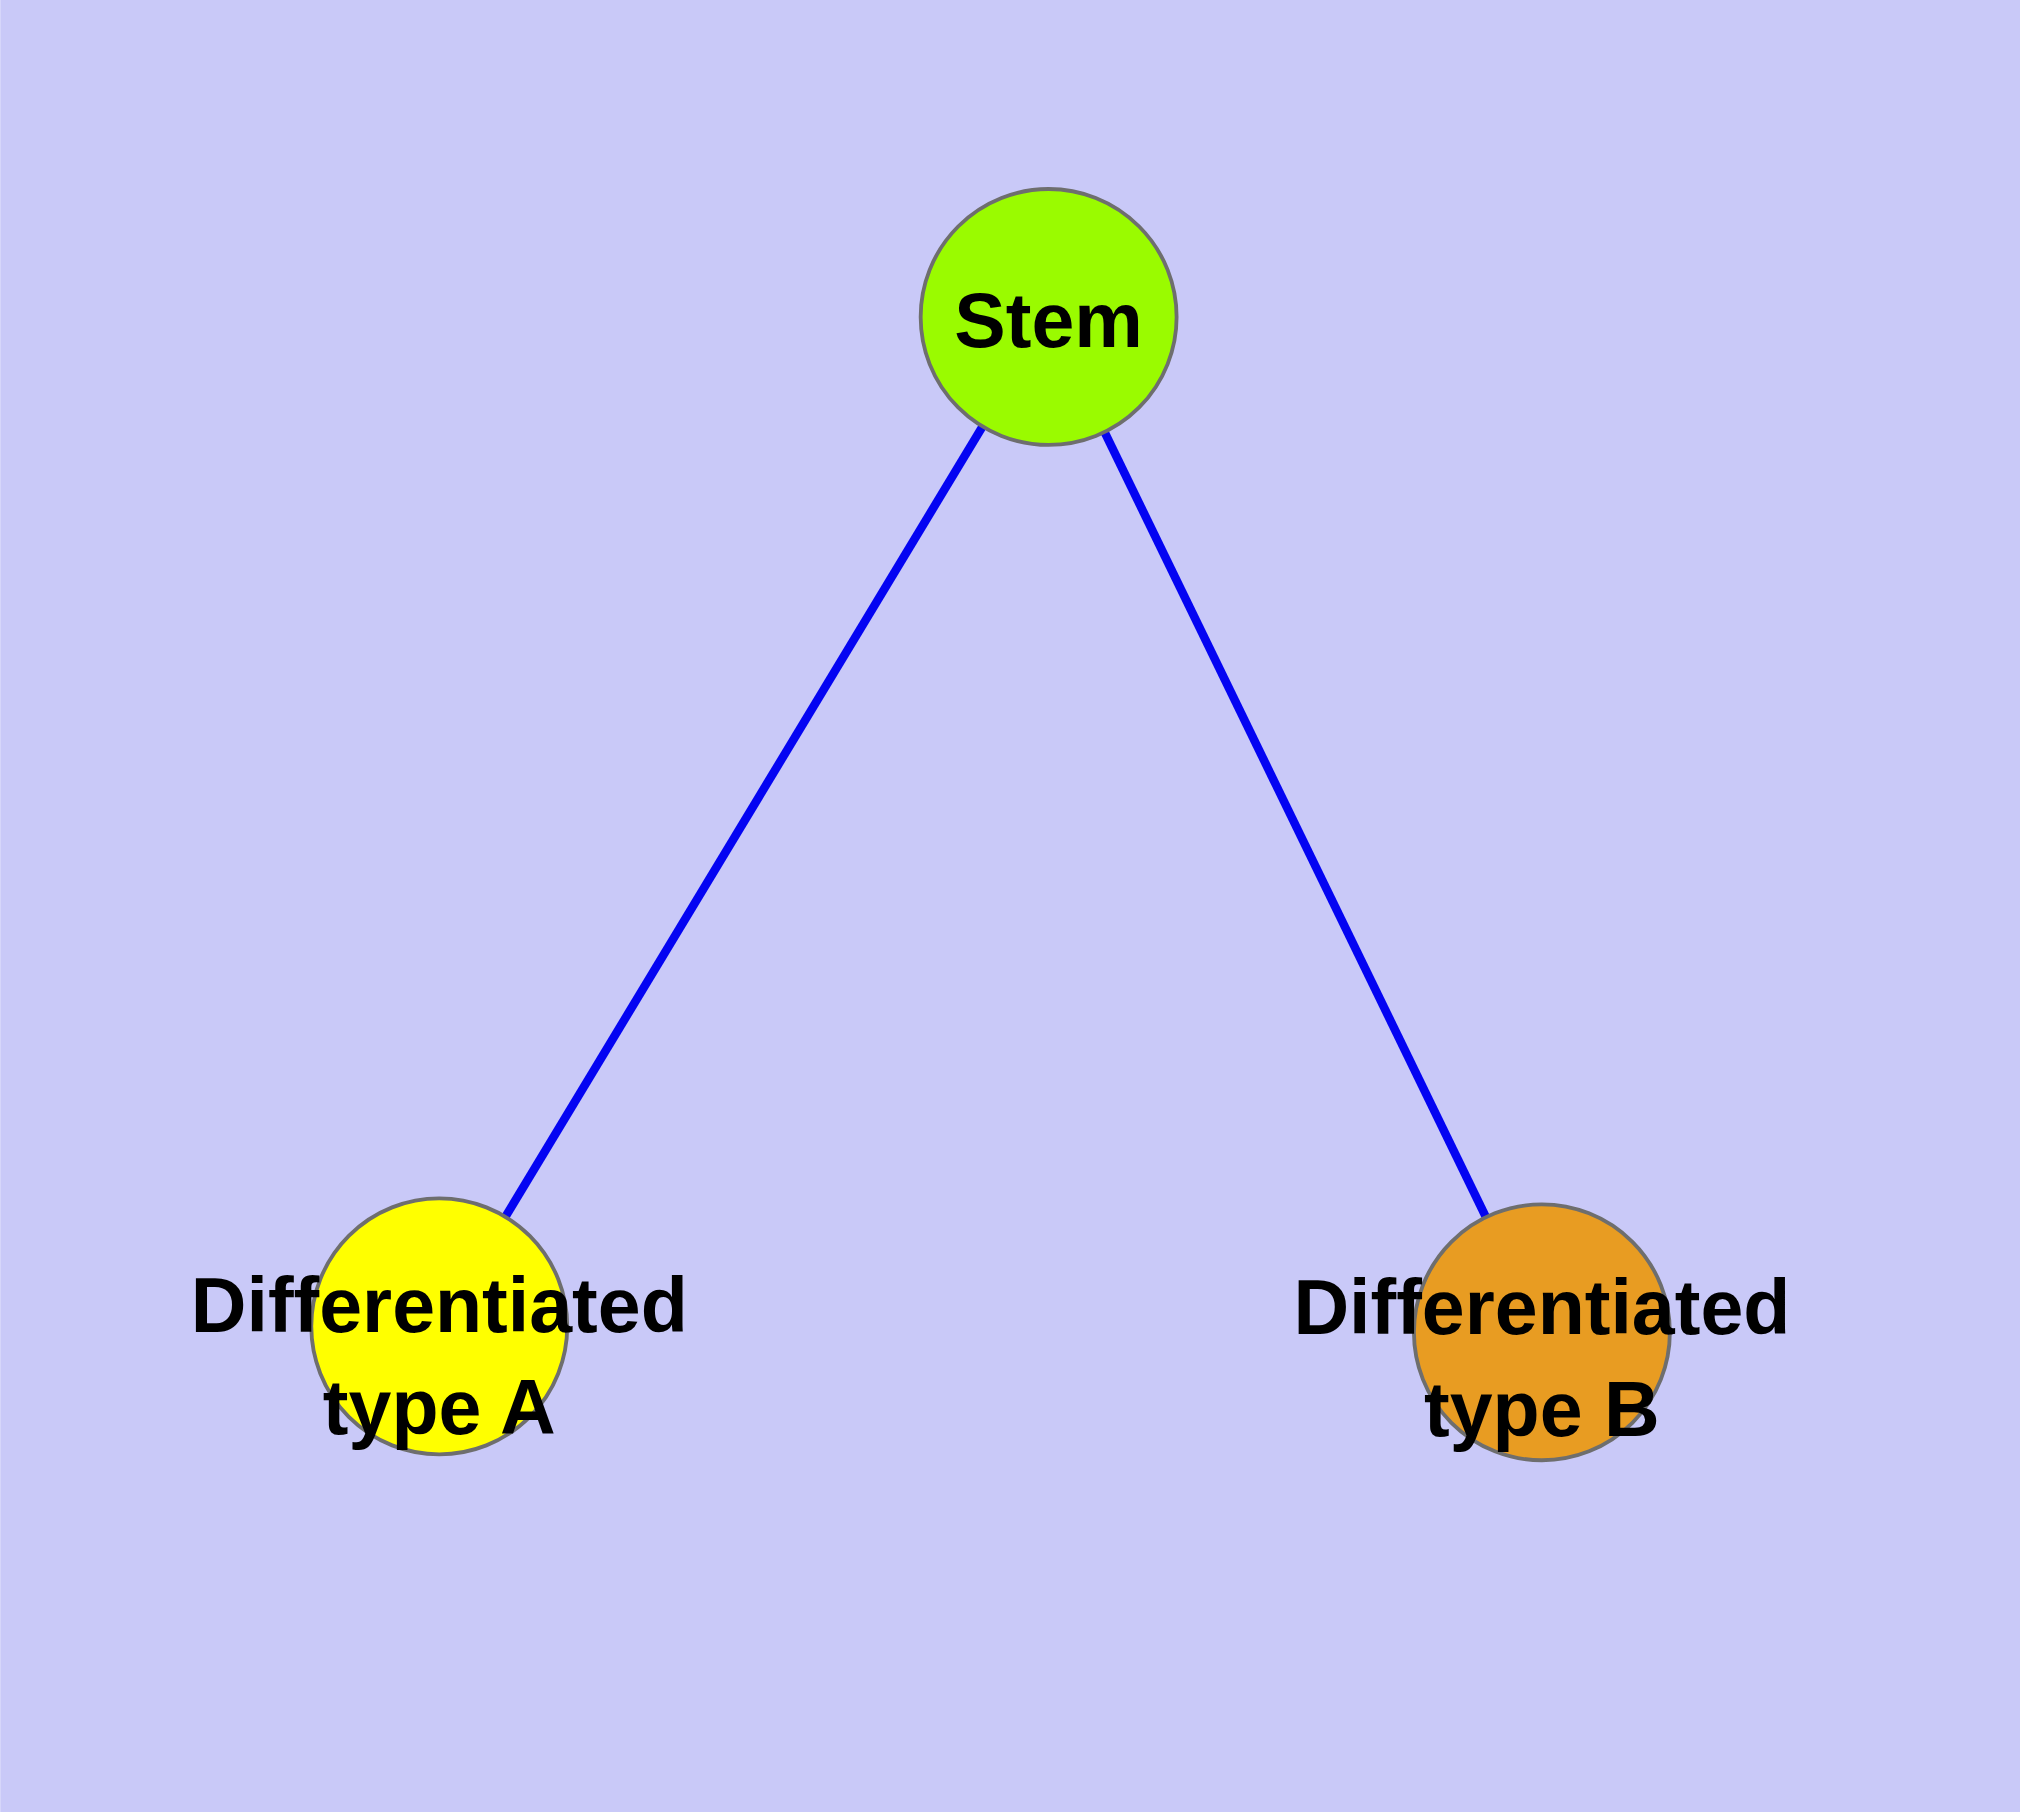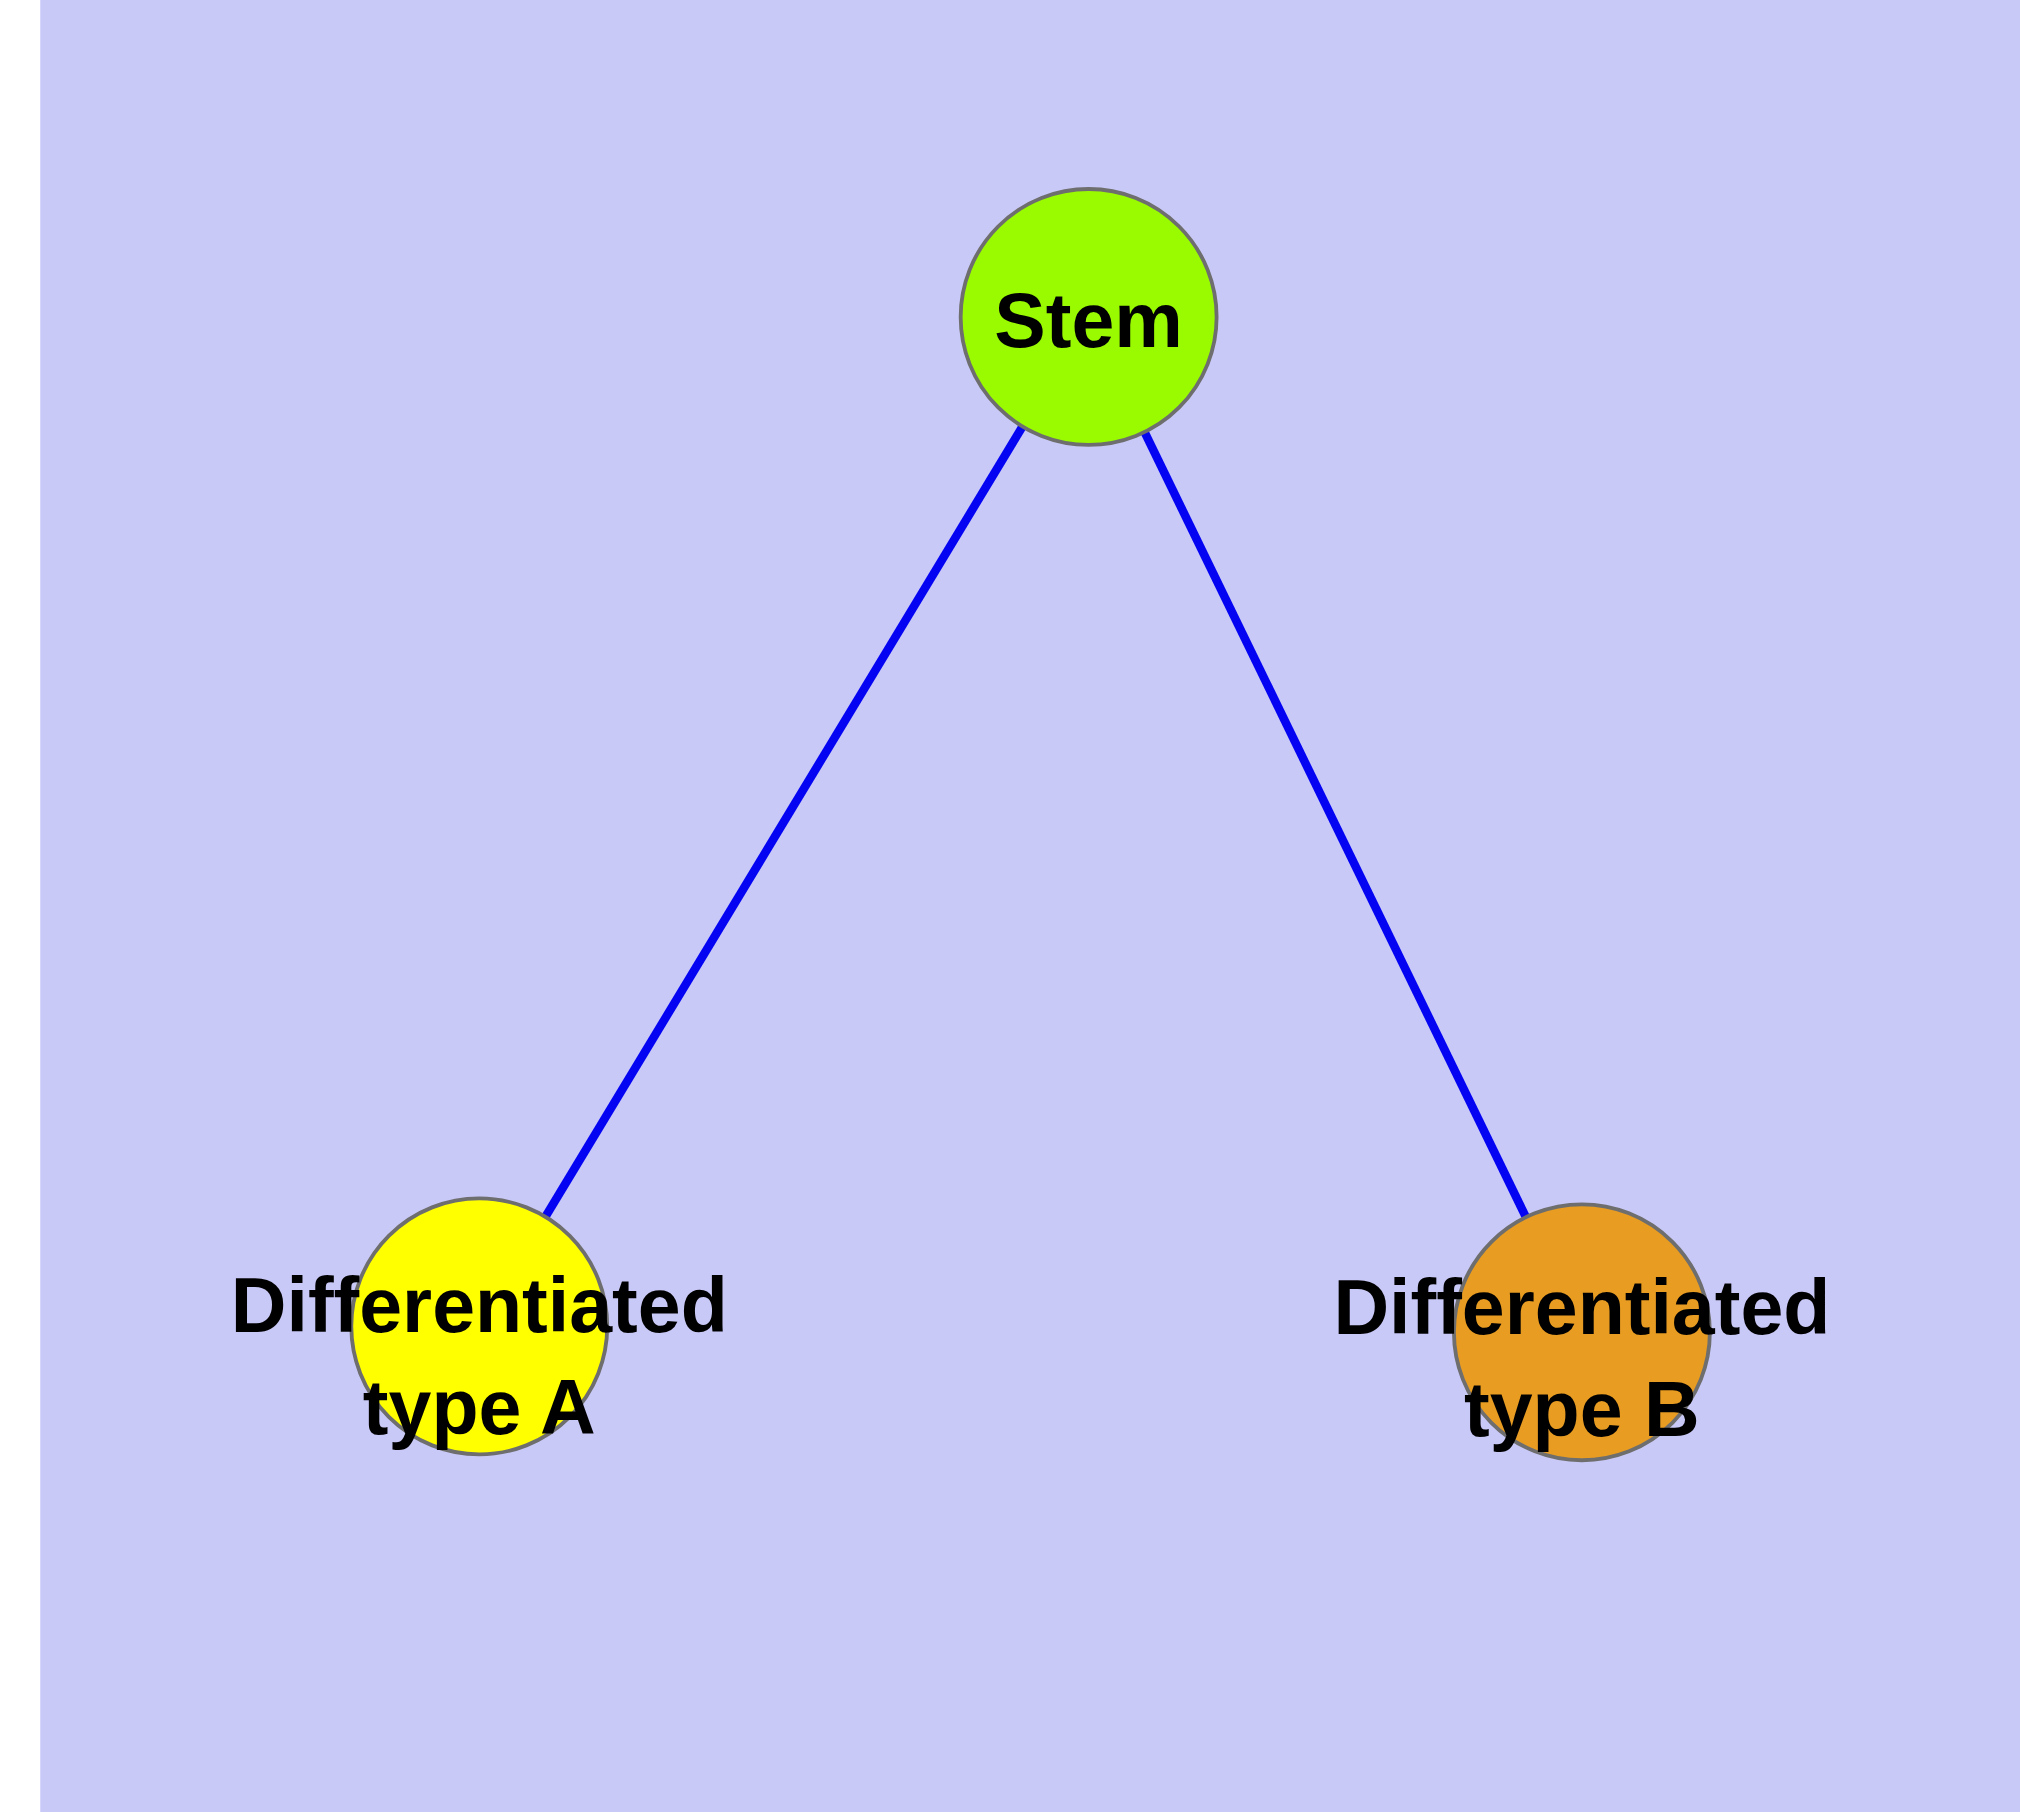--- a/index.html
+++ b/index.html
@@ -7,21 +7,20 @@
     padding: 0;
     width: 2021px;
     height: 1812px;
     overflow: hidden;
     font-family: "Liberation Sans", sans-serif;
   }
   #figure-root {
     position: relative;
     width: 1623px;
     height: 1812px;
-    margin-left: 40px;
   }
   svg {
     display: block;
   }
   .edge {
     stroke-width: 10;
     stroke-linecap: butt;
     fill: none;
   }
   .node-circle {

